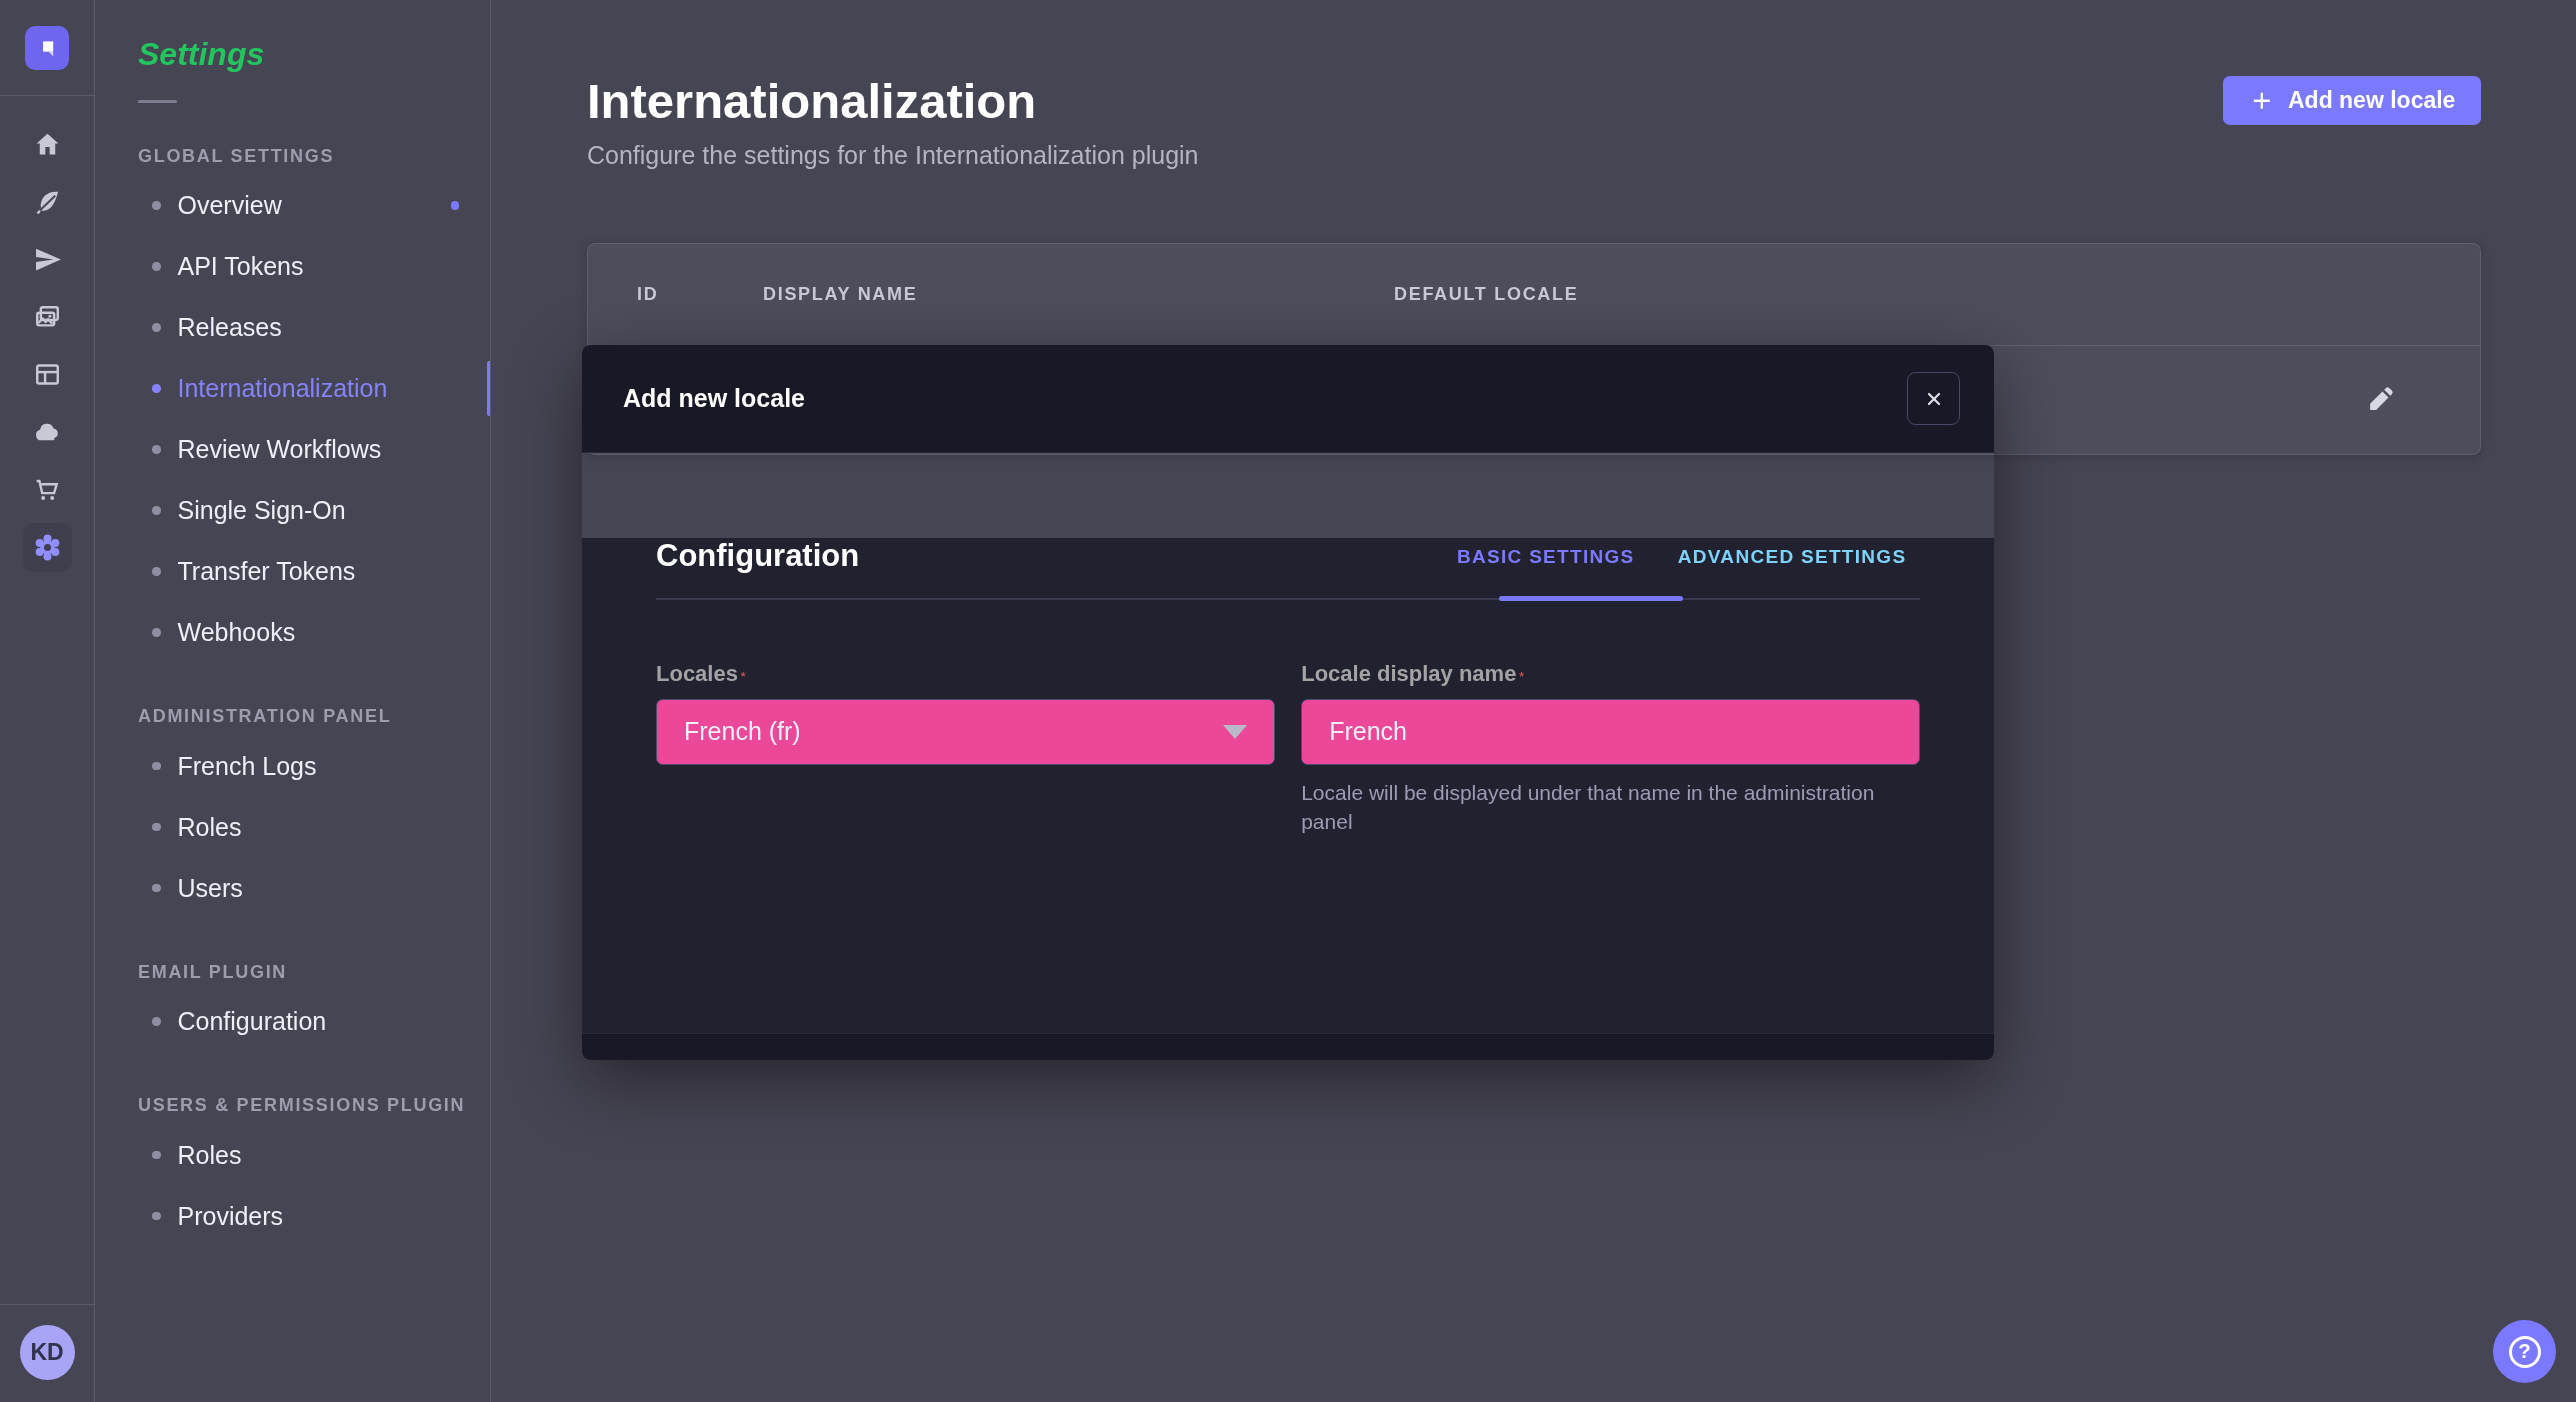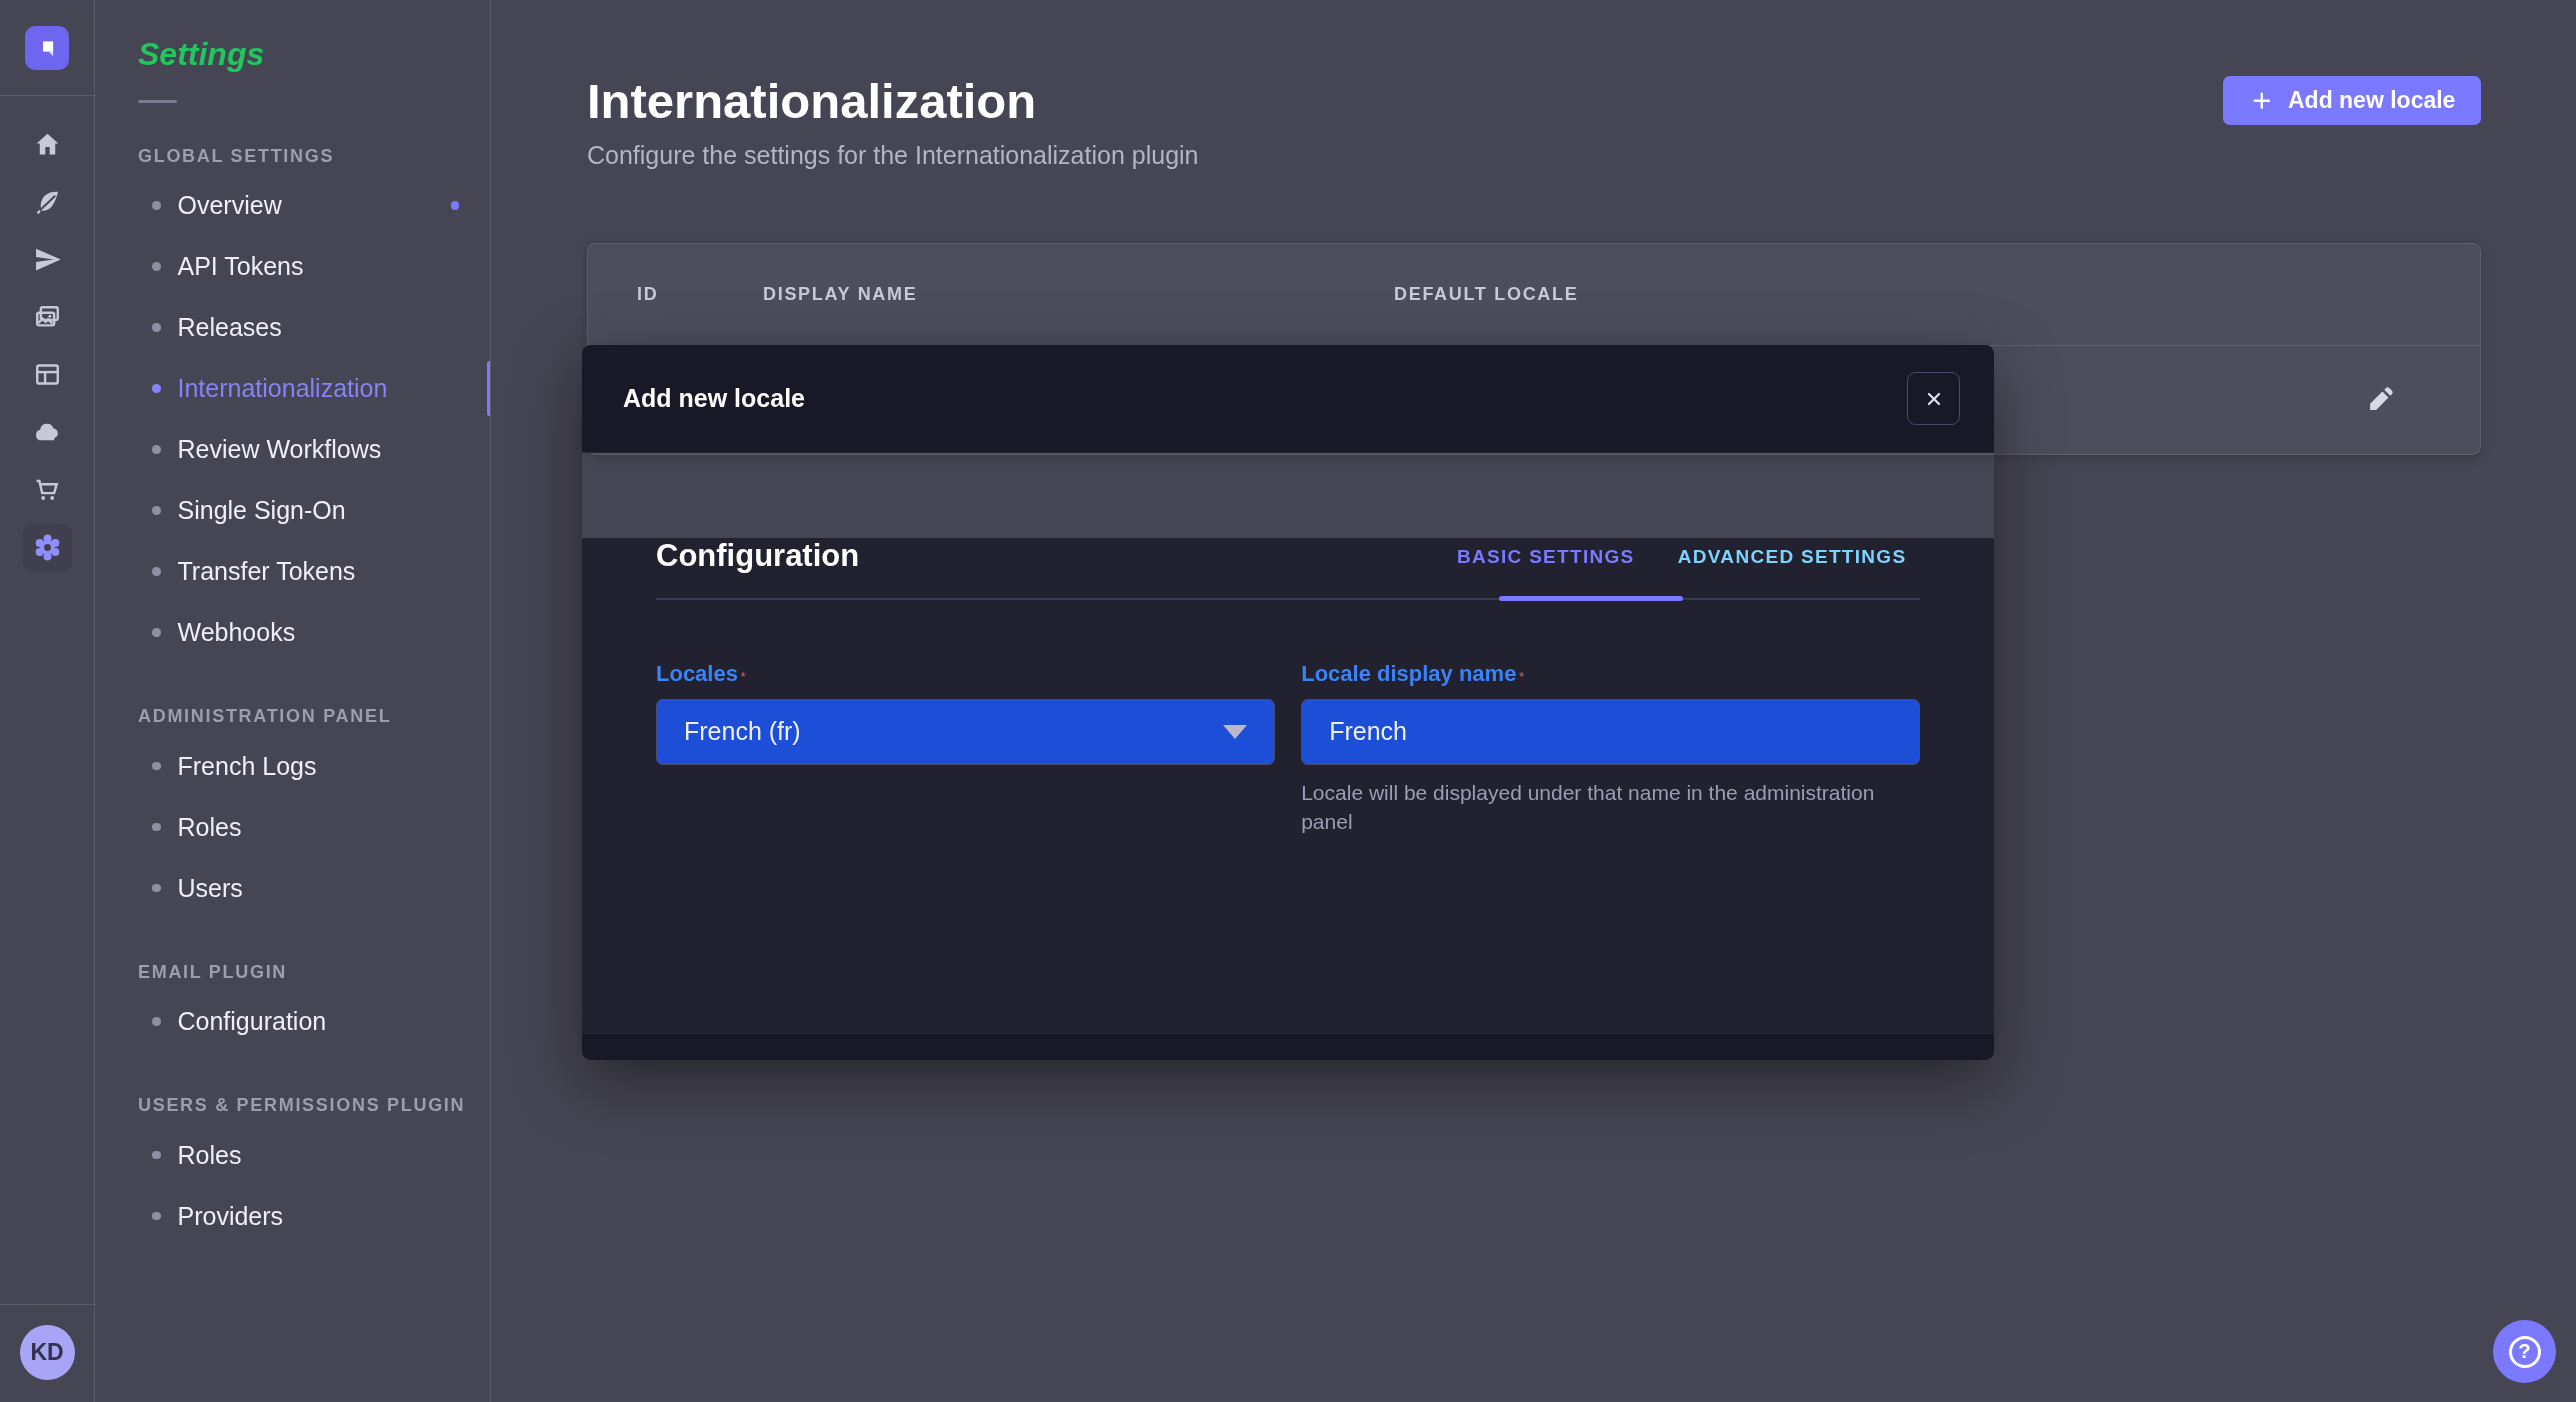--- a/index.html
+++ b/index.html
@@ -98,25 +98,25 @@
   .cfg-title{color:#ffffff;font-size:31px;font-weight:bold;}
   .tabs{margin-left:auto;display:flex;gap:16px;align-items:flex-end;}
   .tab{
     font-size:19px;font-weight:bold;letter-spacing:1.3px;color:#7dd3fc;
     padding:0 13.6px 0 13.6px;background:none;border:none;position:relative;height:34px;
   }
   .tab.active{color:#7b79ff;}
   .rule{position:relative;height:1.7px;background:#39394f;margin-top:24px;}
   .rule-accent{position:absolute;top:-1.7px;height:5.1px;border-radius:2.6px;background:#7b79ff;right:237px;width:184px;}
   .form-grid{display:grid;grid-template-columns:1fr 1fr;column-gap:26.4px;margin-top:61px;}
-  .label{color:#3b82f6;font-size:22px;font-weight:bold;}
+  .label{color:#a3a3a3;font-size:22px;font-weight:bold;}
   .req{color:#ee5e52;margin-left:2.6px;}
   .control{
     margin-top:12px;height:66px;box-sizing:border-box;width:100%;
-    background:#1d4ed8;border:1.7px solid #4b4b6b;border-radius:6.8px;
+    background:#ec4899;border:1.7px solid #4b4b6b;border-radius:6.8px;
     color:#eef0f8;font-size:25px;font-family:"Liberation Sans",sans-serif;
     display:flex;align-items:center;padding:0 27px;
   }
   input.control{outline:none;}
   .select{justify-content:space-between;}
   .caret{width:0;height:0;border-left:12px solid transparent;border-right:12px solid transparent;border-top:14.5px solid #b9b9c9;}
   .hint{color:#9c9cb4;font-size:21px;line-height:29px;margin-top:13.6px;max-width:605px;}
   .m-foot{
     height:110px;background:#181826;border-top:1.7px solid rgba(255,255,255,.08);
     display:flex;align-items:center;justify-content:space-between;padding:0 33px 0 32px;box-sizing:border-box;

